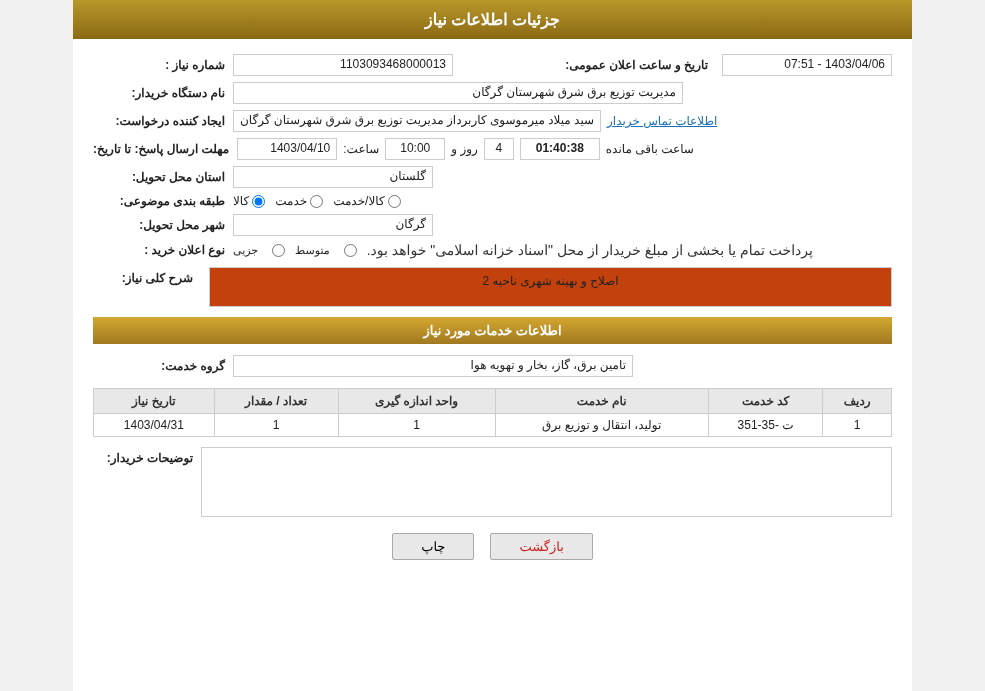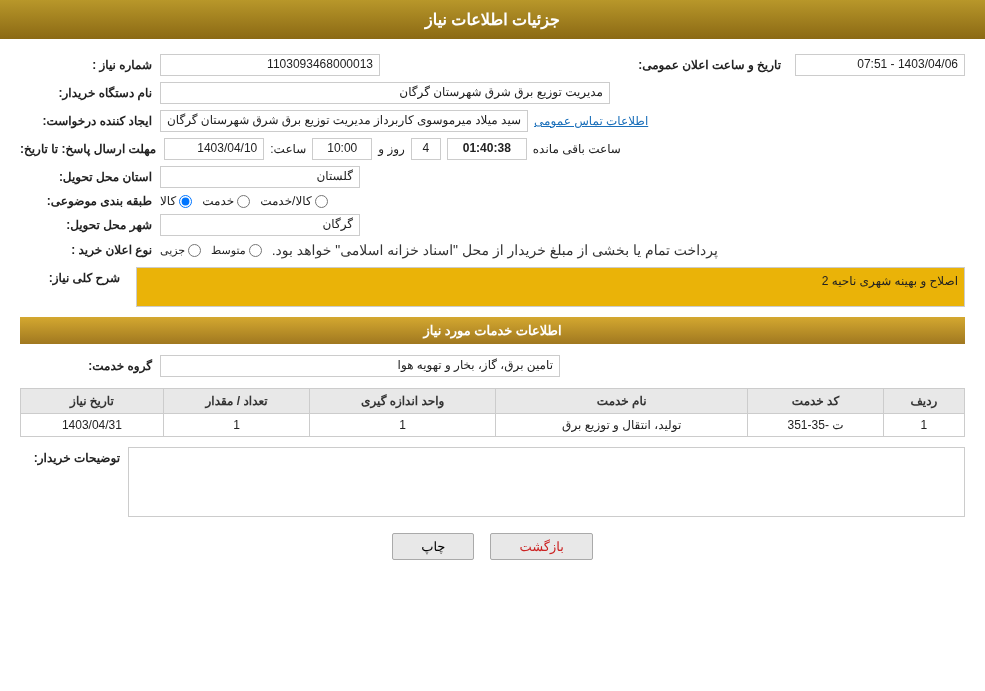--- a/index.html
+++ b/index.html
@@ -4,21 +4,21 @@
   <style>
     * { box-sizing: border-box; margin: 0; padding: 0; }
     body {
       font-family: Tahoma, Arial, sans-serif;
       font-size: 12px;
       background: #f0f0f0;
       direction: rtl;
       color: #222;
     }
     .page-wrapper {
-      width: 985px;
+      width: 839px;
       min-height: 691px;
       background: #fff;
       margin: 0 auto;
       padding-bottom: 12px;
     }
     .header {
       background: linear-gradient(to bottom, #b8972a, #8b6914);
       color: #fff;
       text-align: center;
       padding: 10px 0;
@@ -55,21 +55,21 @@
     .process-row {
       display: flex;
       align-items: center;
       gap: 10px;
       flex-direction: row-reverse;
       font-size: 11px;
     }
     .process-item {
       display: flex;
       align-items: center;
-      gap: 3px;
+      gap: 14px;
     }
     .data-table {
       width: 100%;
       border-collapse: collapse;
       margin-top: 8px;
     }
     .data-table th {
       background: #e8e8e8;
       border: 1px solid #ccc;
       padding: 5px 8px;
@@ -175,24 +175,24 @@
     }
     .sharh-label {
       font-weight: bold;
       min-width: 100px;
       text-align: right;
       padding-top: 4px;
     }
     .sharh-box {
       flex: 1;
       border: 1px solid #ccc;
-      background: #eab308;
+      background: #c2410c;
       min-height: 40px;
       padding: 6px;
-      text-align: right;
+      text-align: center;
       margin-left: 8px;
     }
   </style>
 </head>
 <body>
 
 <div class="page-wrapper">
 
   <div class="header">
     <span>جزئیات اطلاعات نیاز</span>
@@ -215,21 +215,21 @@
       <div class="field-label">نام دستگاه خریدار:</div>
       <div class="field-value">
         <div class="input-box" style="min-width:450px;">مدیریت توزیع برق شرق شهرستان گرگان</div>
       </div>
     </div>
 
     <div class="field-row">
       <div class="field-label">ایجاد کننده درخواست:</div>
       <div class="field-value">
         <div class="input-box" style="min-width:350px;">سید میلاد میرموسوی کاربرداز مدیریت توزیع برق شرق شهرستان گرگان</div>
-        <span class="link-blue">اطلاعات تماس عمومی</span>
+        <span class="link-blue">اطلاعات تماس خریدار</span>
       </div>
     </div>
 
     <div class="field-row">
       <div class="field-label">مهلت ارسال پاسخ: تا تاریخ:</div>
       <div class="field-value">
         <div class="input-box" style="min-width:100px;">1403/04/10</div>
         <span>ساعت:</span>
         <div class="input-box" style="min-width:60px; text-align:center;">10:00</div>
         <span>روز و</span>

